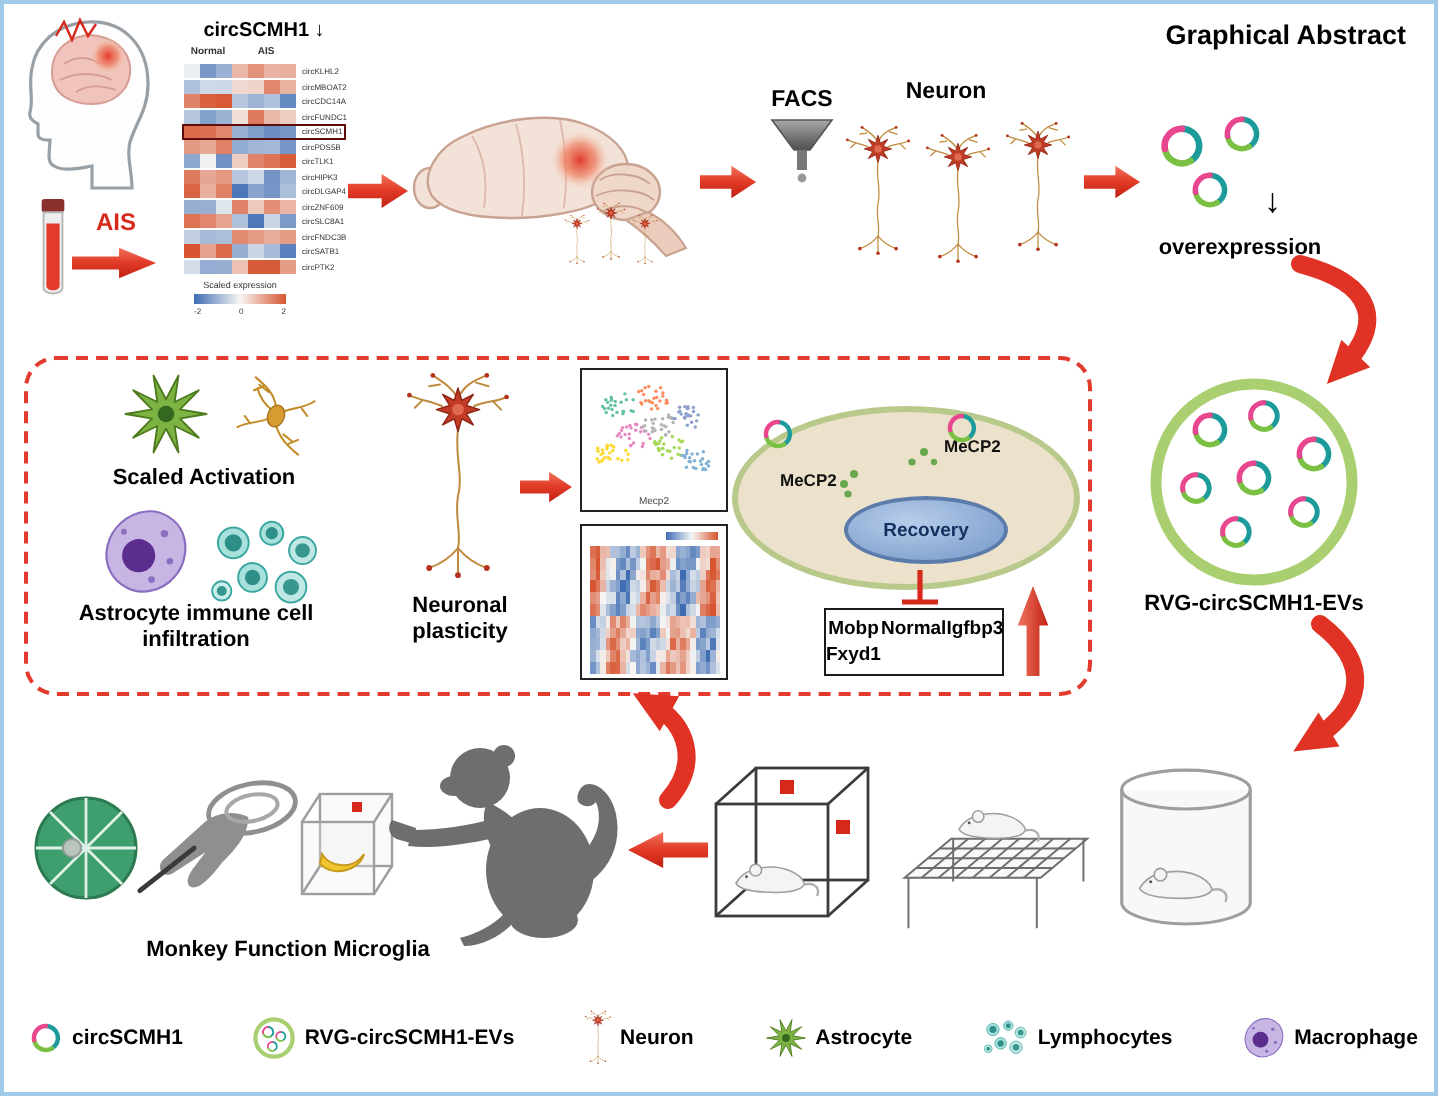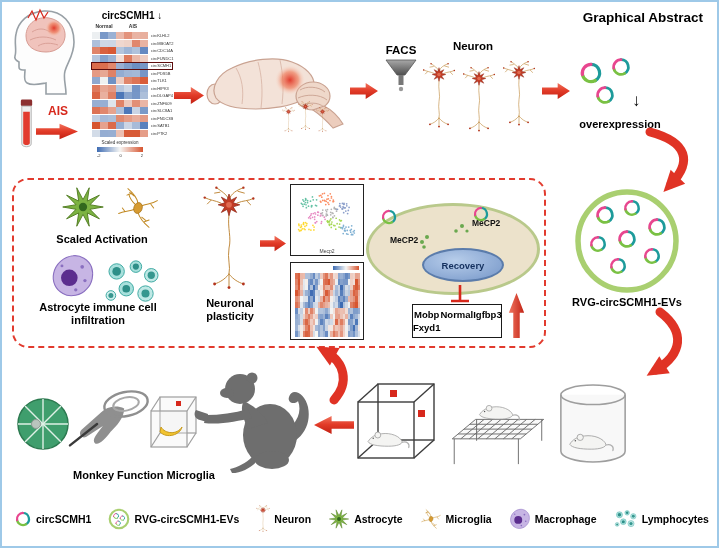--- a/index.html
+++ b/index.html
@@ -961,36 +961,30 @@
         </svg>
       <span>Neuron</span>
     </div>
     <div class="legend-item">
       <svg viewBox="0 0 50 50" width="22" height="22">
           <use href="#sym-astrocyte"></use>
         </svg>
       <span>Astrocyte</span>
     </div>
     <div class="legend-item">
-      <svg viewBox="0 0 50 50" width="22" height="22">
-          <use href="#sym-microglia"></use>
+      <svg viewBox="0 0 62 52" width="24" height="20">
+          <use href="#sym-lymphocytes"></use>
         </svg>
-      <span>Microglia</span>
+      <span>Lymphocytes</span>
     </div>
     <div class="legend-item">
       <svg viewBox="0 0 50 50" width="22" height="22">
           <use href="#sym-macrophage"></use>
         </svg>
       <span>Macrophage</span>
-    </div>
-    <div class="legend-item">
-      <svg viewBox="0 0 62 52" width="24" height="20">
-          <use href="#sym-lymphocytes"></use>
-        </svg>
-      <span>Lymphocytes</span>
     </div>
   </div>
 
   <svg class="abs" style="left:0;top:0;width:719px;height:548px;pointer-events:none" viewBox="0 0 719 548">
     <defs>
       <marker id="mh" markerUnits="userSpaceOnUse" markerWidth="24" markerHeight="24" refX="11" refY="12" orient="auto">
         <path d="M1 2 L22 12 L1 22 Z" fill="#e03325"></path>
       </marker>
     </defs>
     <path d="M648 130 C686 140 690 160 669 182" stroke="#e03325" stroke-width="9" fill="none" stroke-linecap="round" marker-end="url(#mh)"></path>

